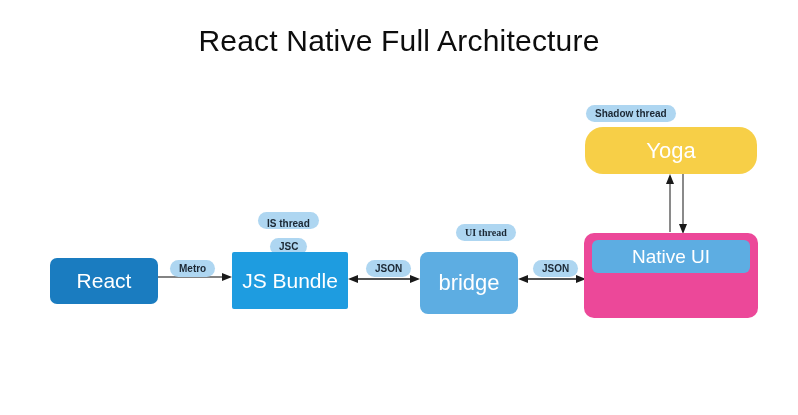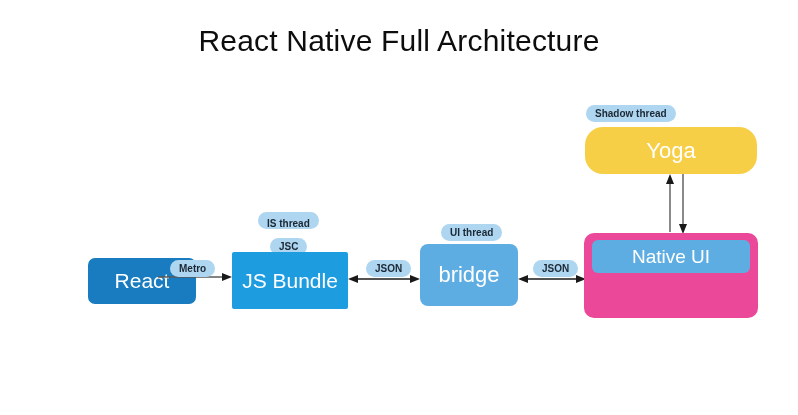--- a/index.html
+++ b/index.html
@@ -47,36 +47,35 @@
   }
 
   .node-react {
     left: 50px;
     top: 258px;
     width: 108px;
     height: 46px;
     border-radius: 7px;
     background: #1a7cc0;
     font-size: 21px;
-    margin-left: 38px;
   }
 
   .node-jsbundle {
     left: 232px;
     top: 252px;
     width: 116px;
     height: 57px;
     border-radius: 2px;
     background: #1e9ce0;
     font-size: 21px;
   }
 
   .node-bridge {
     left: 420px;
-    top: 244px;
+    top: 252px;
     width: 98px;
     height: 62px;
     border-radius: 8px;
     background: #5dade2;
     font-size: 22px;
     justify-content: center;
   }
 
   .node-yoga {
     left: 585px;
@@ -127,21 +126,21 @@
     display: flex;
     align-items: center;
     justify-content: center;
     white-space: nowrap;
     height: 17px;
     padding: 0 9px;
   }
   .pill-metro   { left: 170px; top: 260px; }
   .pill-isthr   { left: 258px; top: 212px; align-items: flex-end; }
   .pill-jsc     { left: 270px; top: 238px; }
-  .pill-uithr   { left: 441px; top: 224px; }
+  .pill-uithr   { left: 456px; top: 224px; font-family: Liberation Serif, serif; }
   .pill-json-1  { left: 366px; top: 260px; }
   .pill-json-2  { left: 533px; top: 260px; }
   .pill-shadow  { left: 586px; top: 105px; }
 
   
   .arrow {
     position: absolute;
   }
   .arrow svg {
     display: block;

